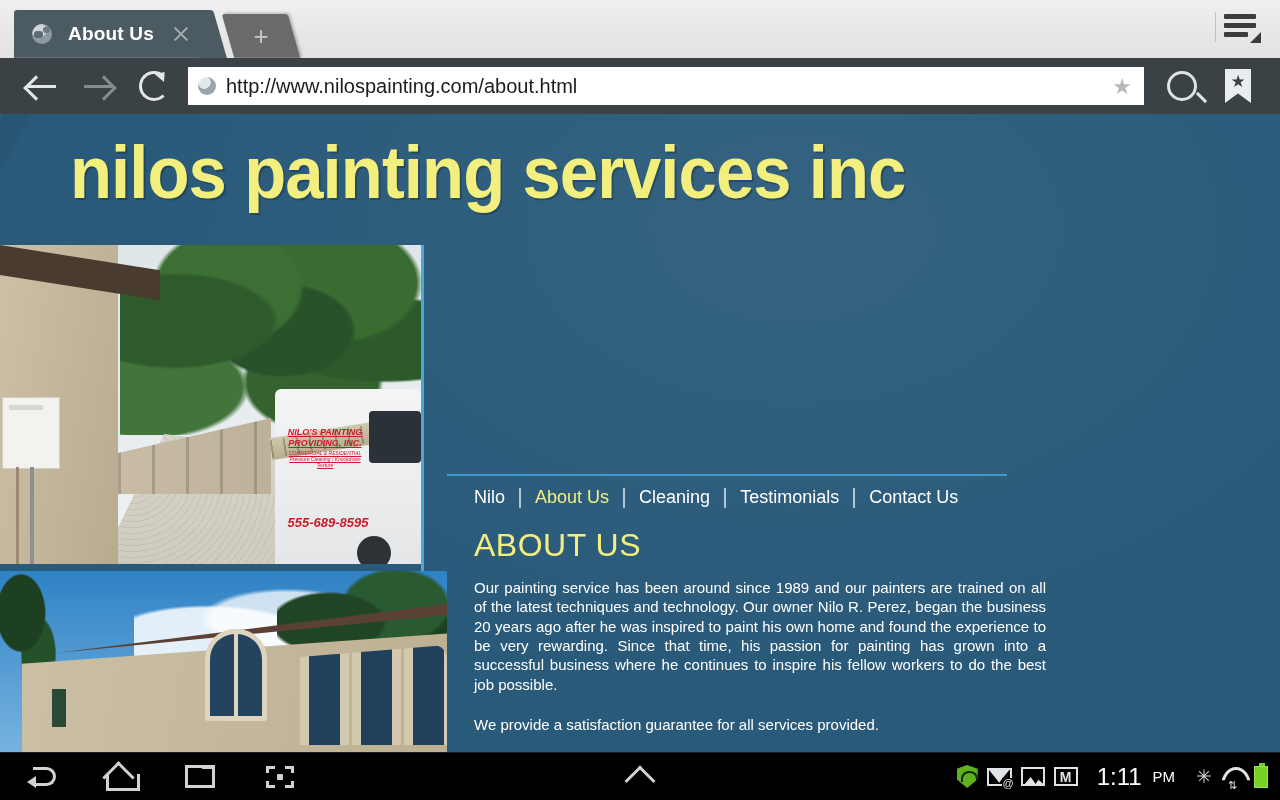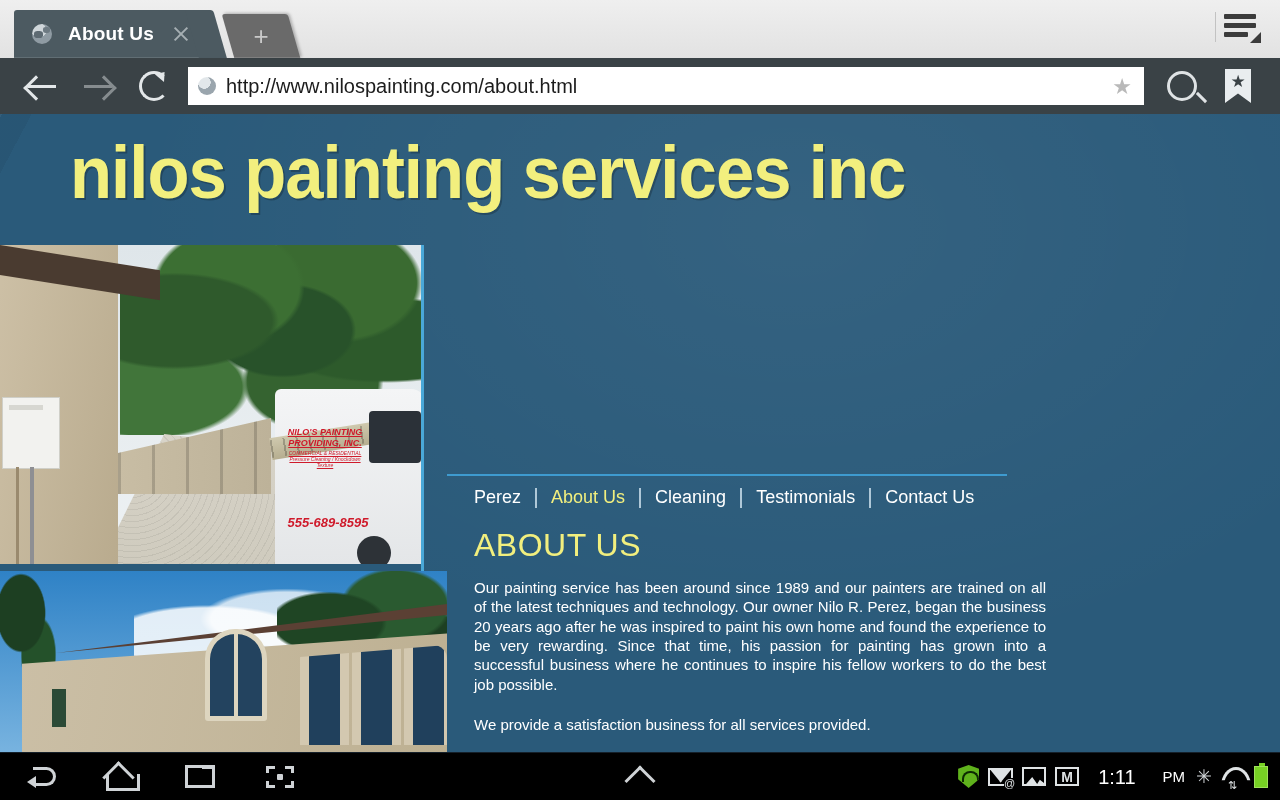--- a/index.html
+++ b/index.html
@@ -275,22 +275,22 @@
   .st-mail:after{ content:"@"; position:absolute; right:-4px; bottom:-5px;
      font-size:11px; color:#dfe3e5; background:#000; line-height:1; }
   .st-img{ width:24px; height:19px; border:2px solid #dfe3e5; position:relative;
      overflow:hidden; }
   .st-img:after{ content:""; position:absolute; left:2px; bottom:0; width:19px;
      height:9px; background:#dfe3e5;
      clip-path:polygon(0 100%,32% 22%,58% 100%,72% 52%,100% 100%); }
   .st-gm{ width:24px; height:19px; border:2px solid #dfe3e5; position:relative;
      display:flex; align-items:center; justify-content:center;
      font-size:14px; font-weight:bold; color:#dfe3e5; line-height:1; }
-  .st-time{ color:#fff; font-size:20px; margin:0 18px 0 10px; line-height:1; }
-  .st-ampm{ color:#fff; font-size:15px; margin-right:2px; }
+  .st-time{ color:#fff; font-size:24px; margin:0 2px 0 10px; line-height:1; }
+  .st-ampm{ color:#fff; font-size:15px; margin-right:12px; }
   .st-bt{ color:#cfd3d6; font-size:19px; line-height:1; }
   .st-wifi{ width:24px; height:19px; position:relative; }
   .st-wifi:before{ content:""; position:absolute; left:0; top:0; width:24px; height:16px;
      border:3px solid #dfe3e5; border-radius:50% 50% 0 0/100% 100% 0 0;
      border-bottom:none; clip-path:polygon(0 0,100% 0,100% 70%,0 70%); }
   .st-wifi:after{ content:"⇅"; position:absolute; left:7px; bottom:-5px; font-size:11px;
      color:#dfe3e5; line-height:1; }
   .st-batt{ width:14px; height:22px; background:#77d124; border:1px solid #9ee25a;
      position:relative; }
   .st-batt:before{ content:""; position:absolute; left:4px; top:-4px; width:6px;
@@ -385,36 +385,36 @@
         <div class="p2-arcade"></div>
         <div class="p2-win"></div>
         <div class="p2-small-win"></div>
       </div>
     </div>
 
     <div class="content">
 
 
       <div class="nav">
-        <a href="#">Perez</a>
+        <a href="#">Nilo</a>
         <span class="sep"></span>
         <a href="#" class="active">About Us</a>
         <span class="sep"></span>
         <a href="#">Cleaning</a>
         <span class="sep"></span>
         <a href="#">Testimonials</a>
         <span class="sep"></span>
         <a href="#">Contact Us</a>
       </div>
 
       <div class="h1">ABOUT US</div>
 
       <div class="body-copy">
         <p>Our painting service has been around since 1989 and our painters are trained on all of the latest techniques and technology.  Our owner  Nilo R. Perez,  began the business 20 years ago after he was inspired to paint his own home and found the experience to be very rewarding.  Since that time, his passion for painting has grown into a successful business where he continues to inspire his fellow workers to do the best job possible.</p>
-        <p>We provide a satisfaction business for all services provided.</p>
+        <p>We provide a satisfaction guarantee for all services provided.</p>
       </div>
 
     </div>
   </div>
 </div>
 
 <div class="sysbar">
   <div class="sysbtn">
     <span class="ic-back"></span>
   </div>

